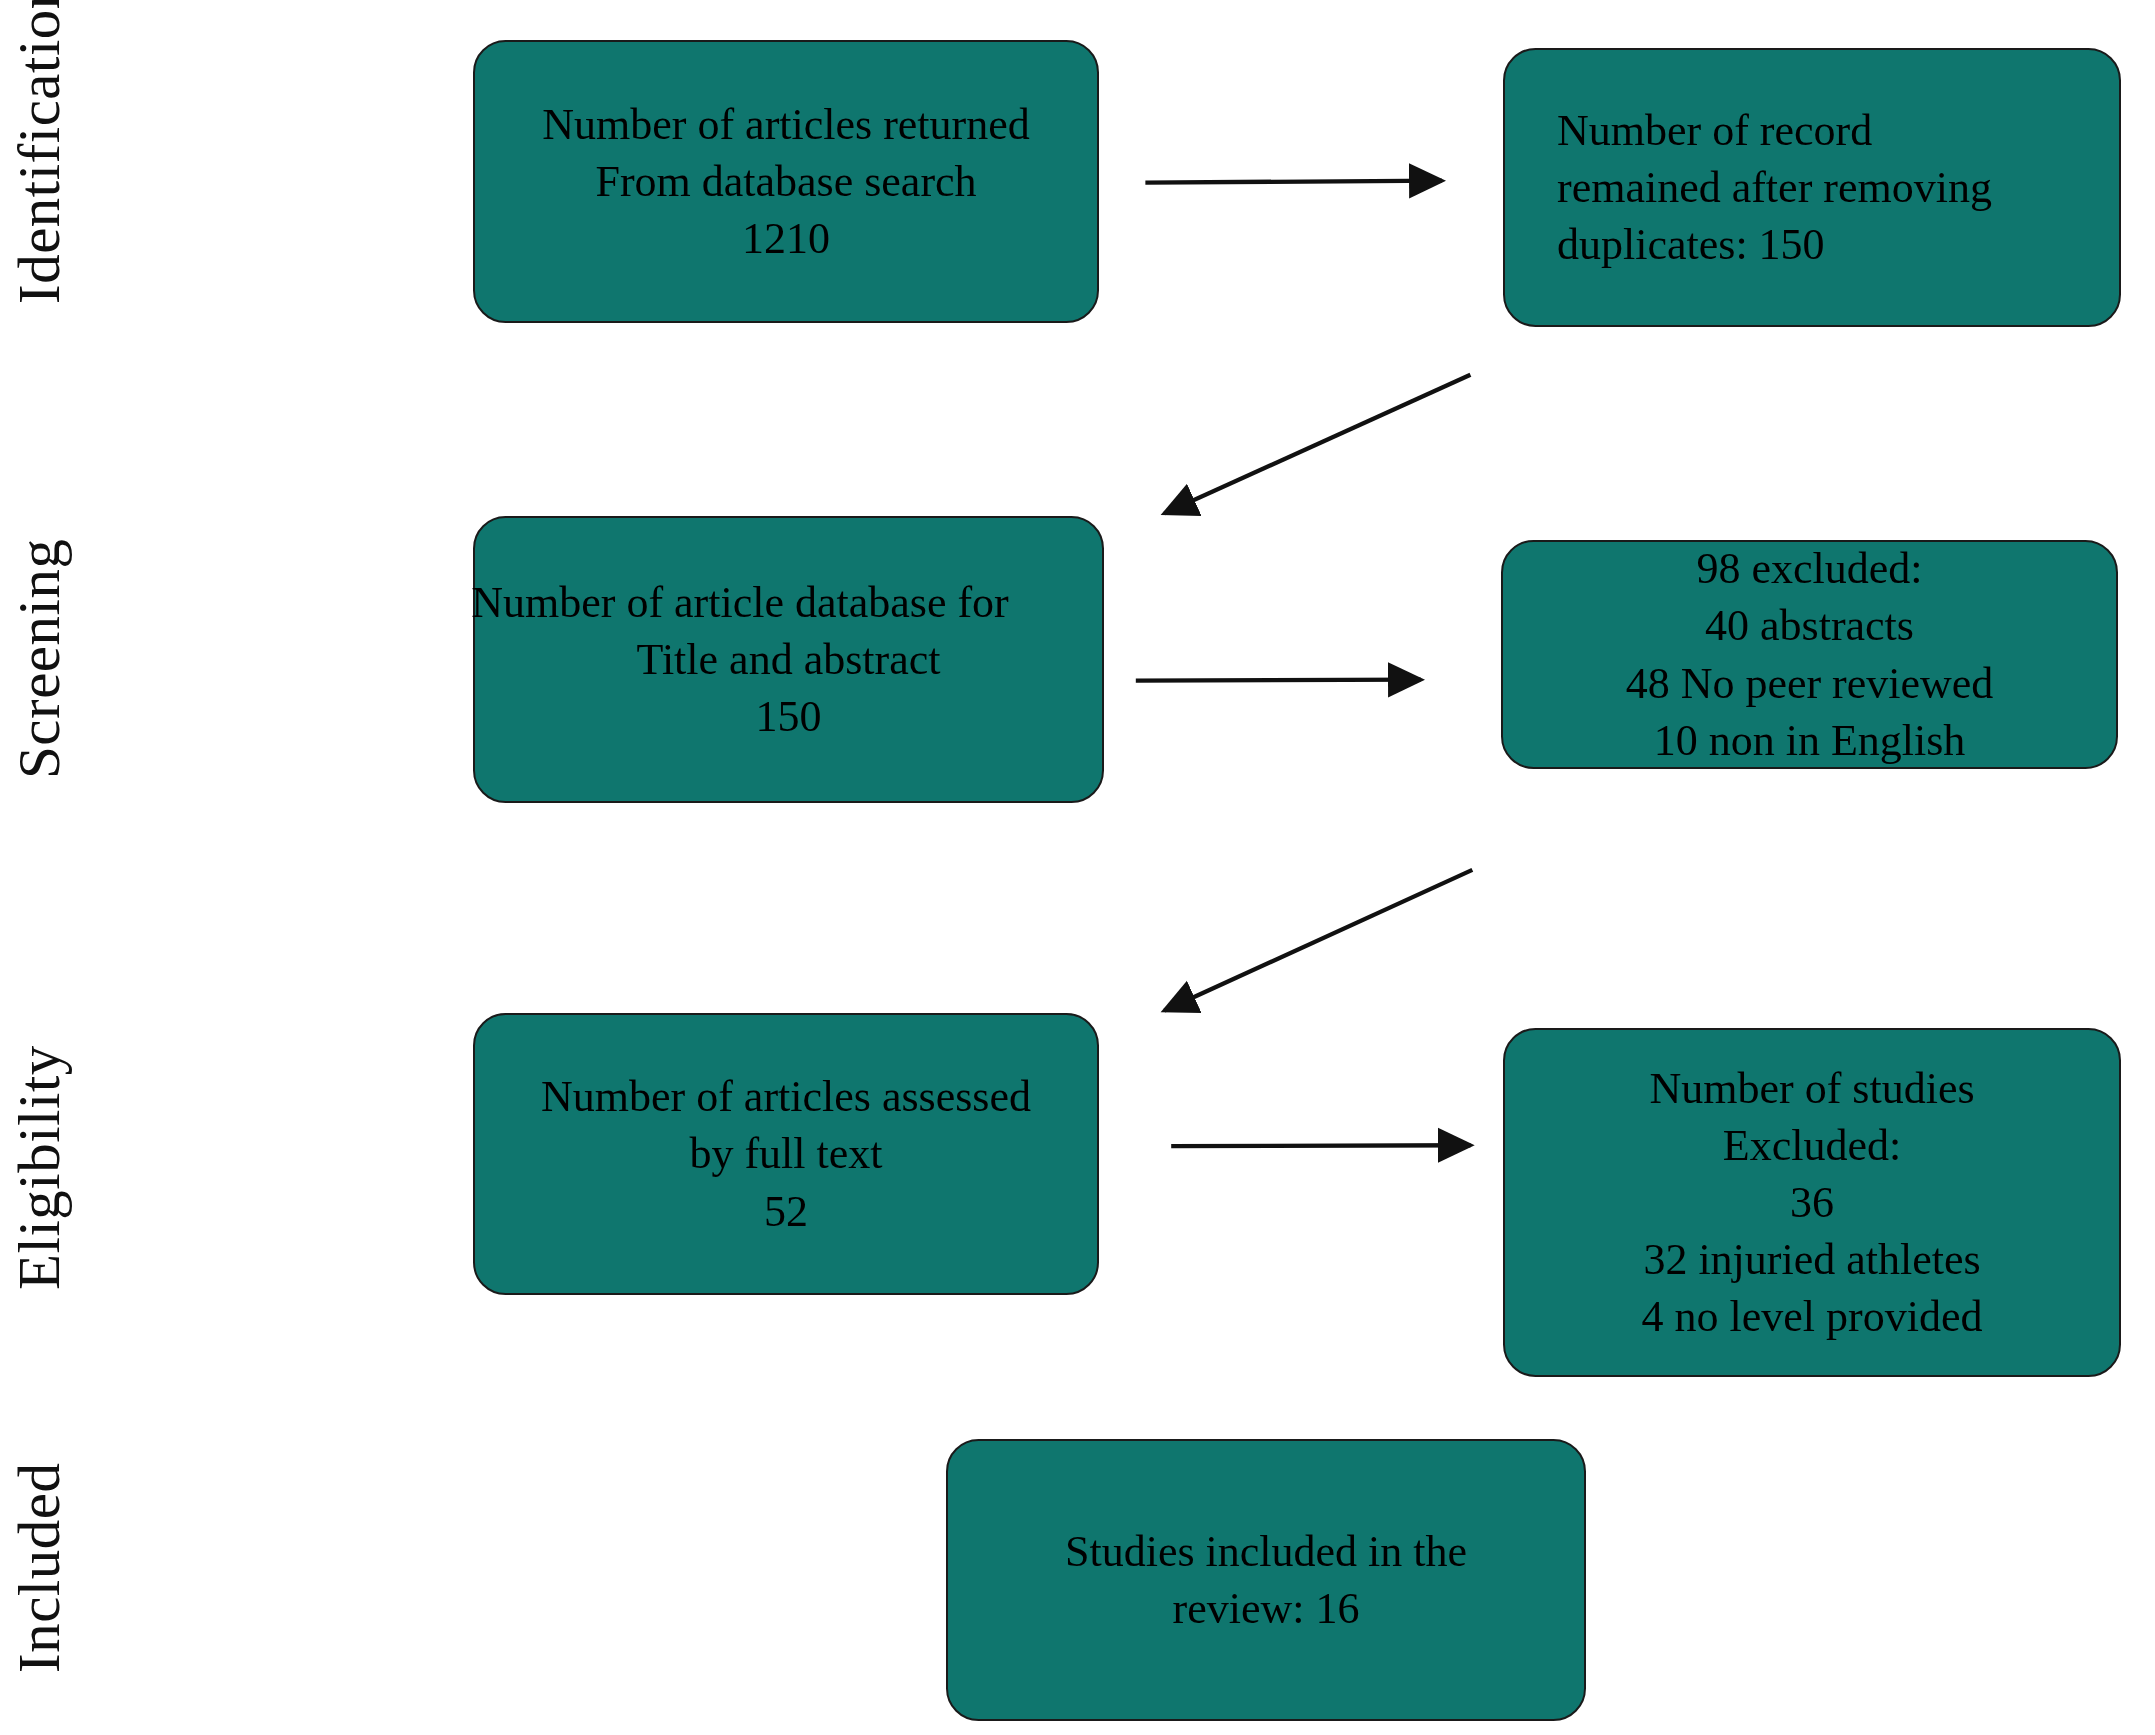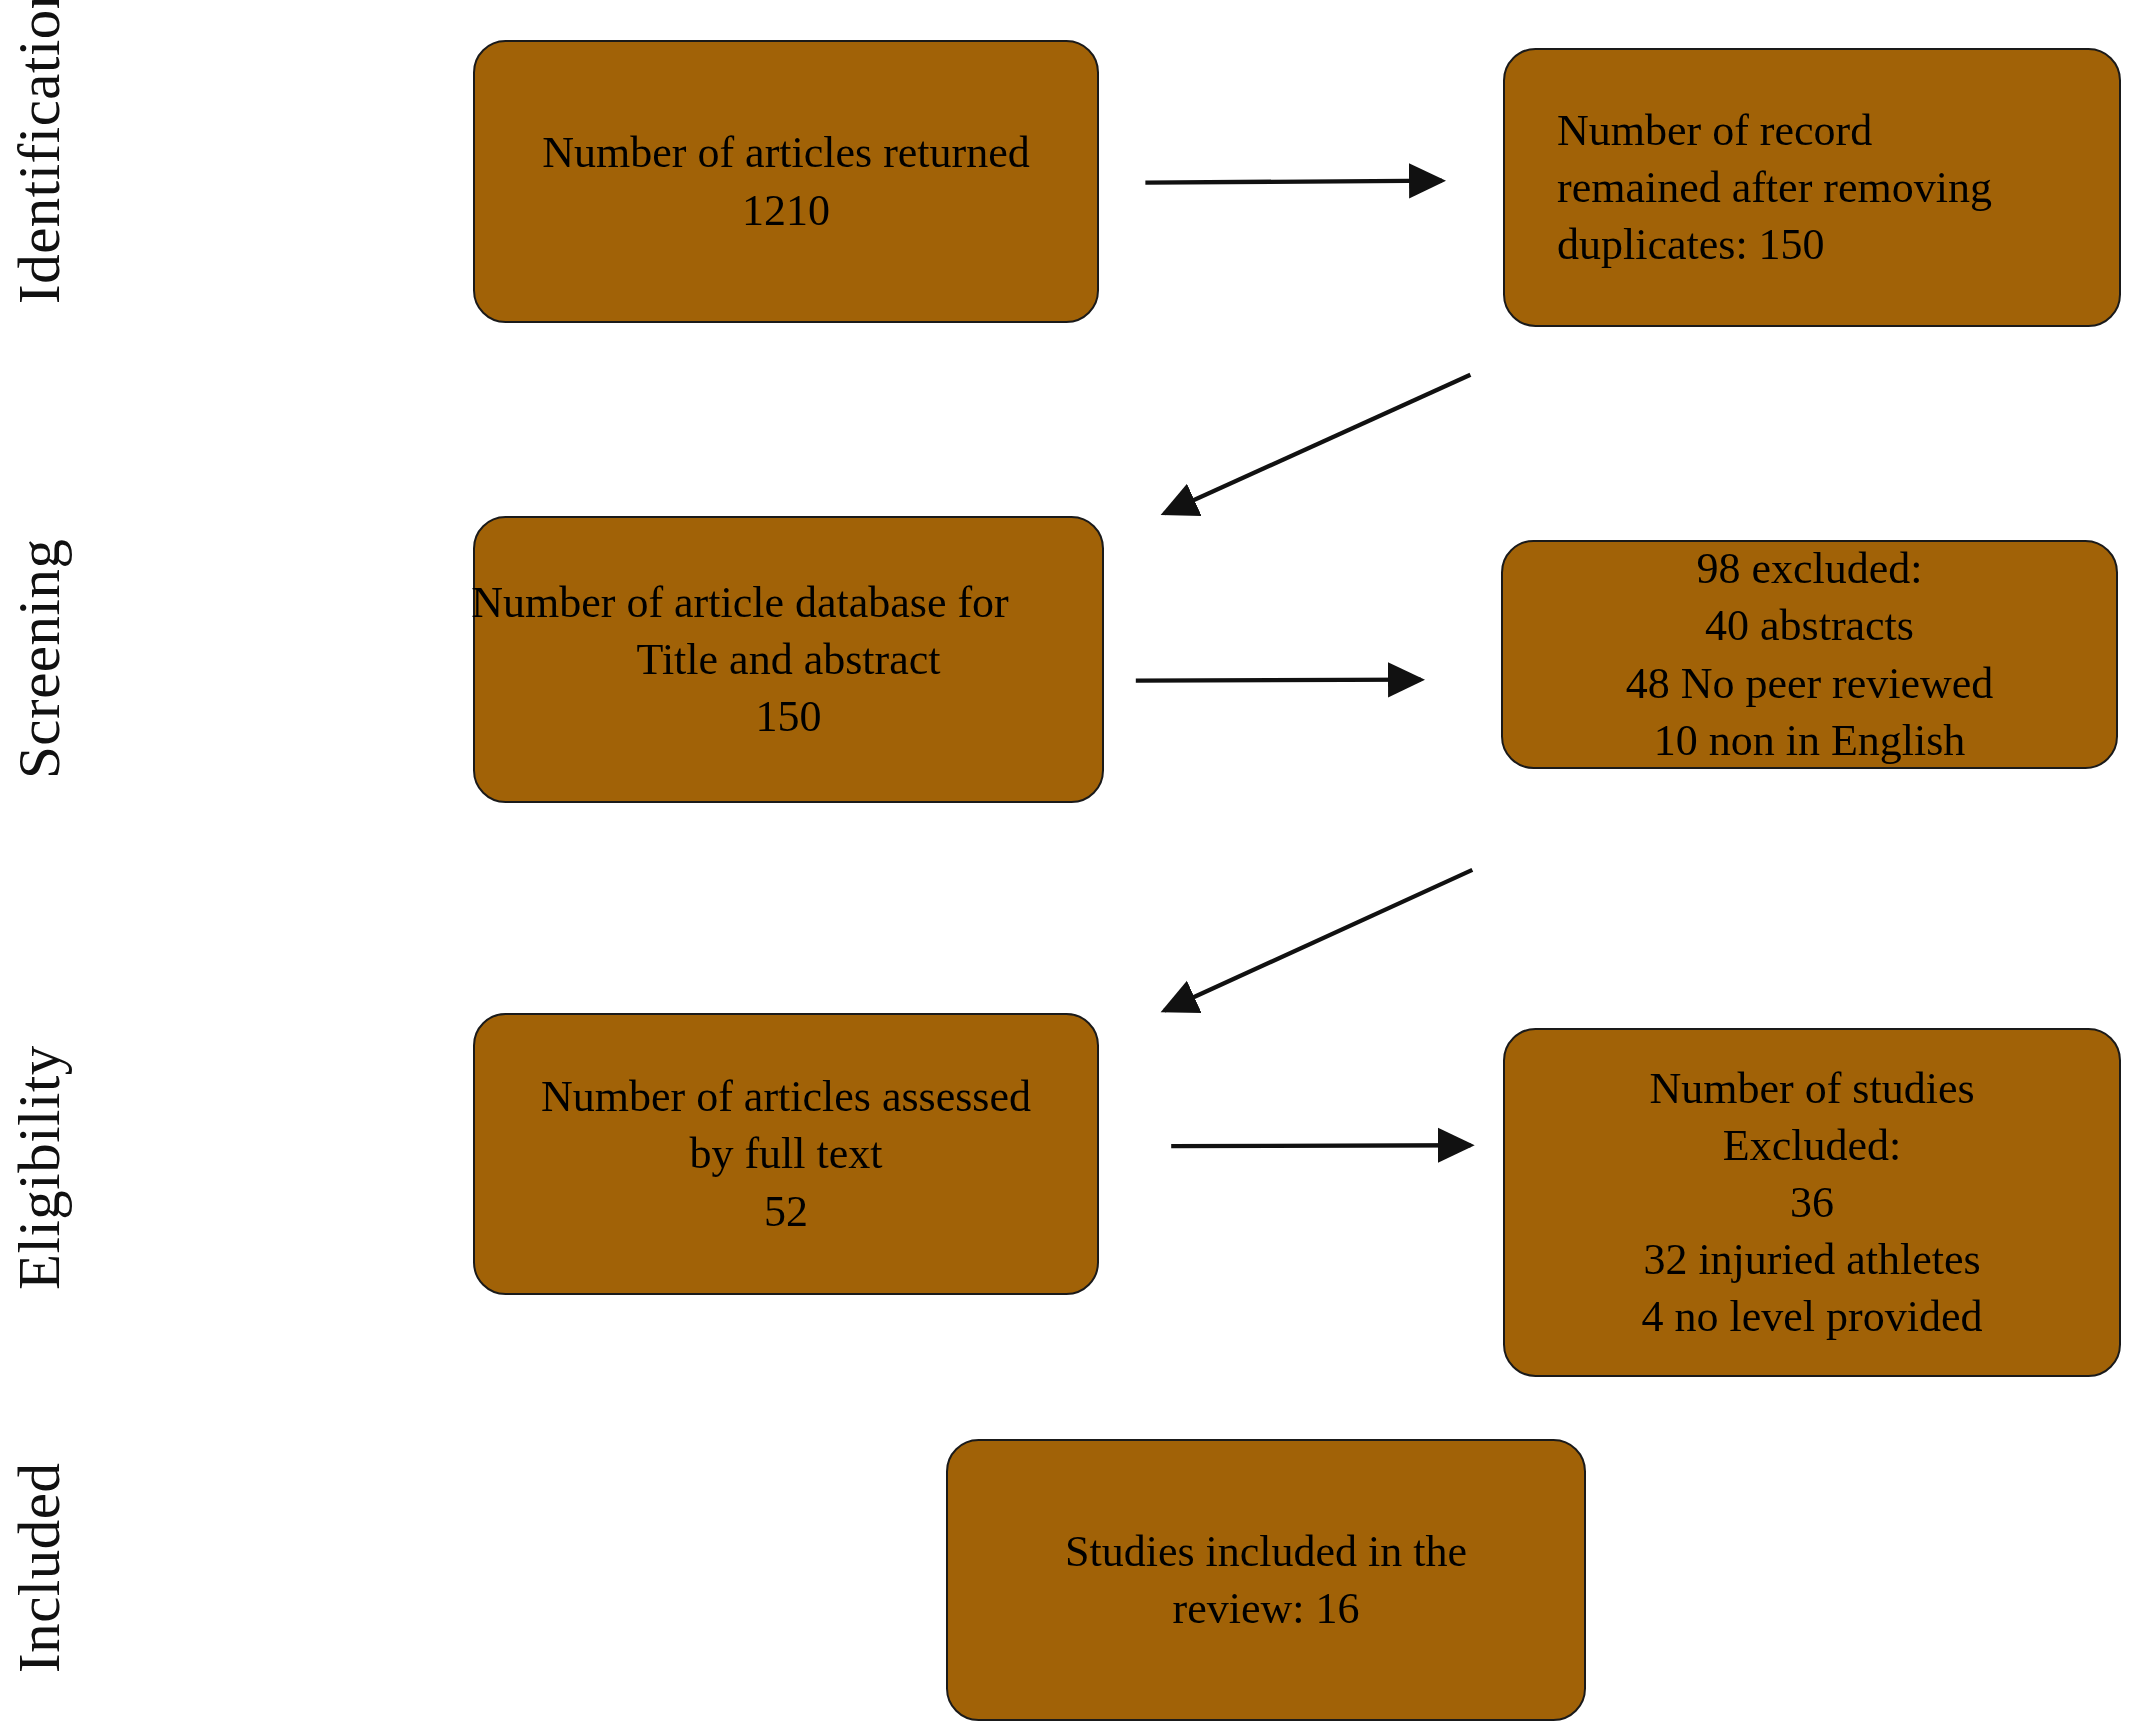--- a/index.html
+++ b/index.html
@@ -28,21 +28,21 @@
     line-height: 1;
     color: #111111;
     white-space: nowrap;
     letter-spacing: 0.5px;
   }
 
   
   .flow-box {
     position: absolute;
     box-sizing: border-box;
-    background: #a16207;
+    background: #0f766e;
     border: 2.9px solid #1a1a1a;
     border-radius: 32.5px;
     display: flex;
     align-items: center;
     justify-content: center;
   }
   .box-text {
     font-family: "Liberation Serif", "DejaVu Serif", serif;
     font-size: 44px;
     line-height: 1.30;
@@ -77,20 +77,21 @@
 
   <div class="stage-label" style="left:9.6px; top:521px; height:258px;">Screening</div>
 
   <div class="stage-label" style="left:9.6px; top:1013px; height:277px;">Eligibility</div>
 
   <div class="stage-label" style="left:9.6px; top:1424px; height:249px;">Included</div>
 
   <div class="flow-box" style="left:473px; top:40px; width:626px; height:283px;">
     <div class="box-text t-center">
       <div>Number of articles returned</div>
+      <div>From database search</div>
       <div>1210</div>
     </div>
   </div>
 
   <div class="flow-box" style="left:1503px; top:48px; width:618px; height:279px;">
     <div class="box-text t-left" style="padding-left:52px;">
       <div>Number of record</div>
       <div>remained  after  removing</div>
       <div>duplicates: 150</div>
     </div>

